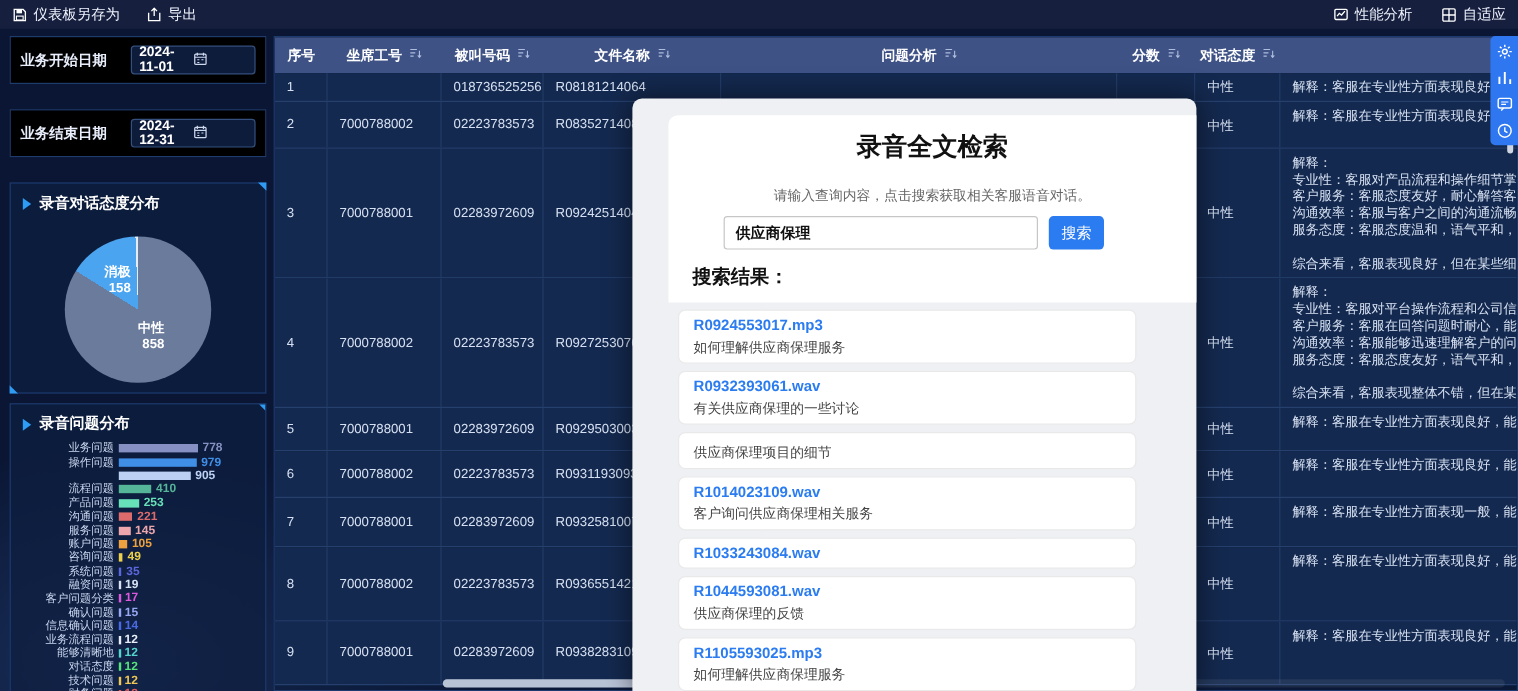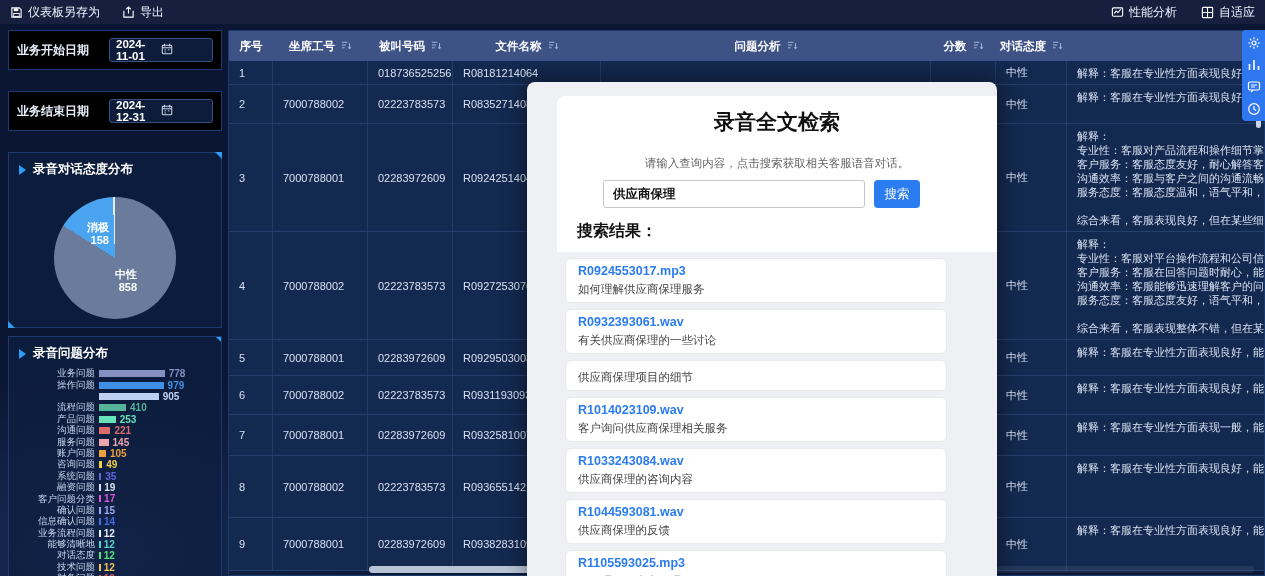--- a/index.html
+++ b/index.html
@@ -522,21 +522,20 @@
       </div>
       <div class="m-card">
         <div class="ds">供应商保理项目的细节</div>
       </div>
       <div class="m-card">
         <div class="fn">R1014023109.wav</div>
         <div class="ds">客户询问供应商保理相关服务</div>
       </div>
       <div class="m-card">
         <div class="fn">R1033243084.wav</div>
-        <div class="ds">供应商保理的咨询内容</div>
       </div>
       <div class="m-card">
         <div class="fn">R1044593081.wav</div>
         <div class="ds">供应商保理的反馈</div>
       </div>
       <div class="m-card">
         <div class="fn">R1105593025.mp3</div>
         <div class="ds">如何理解供应商保理服务</div>
       </div>
     </div>

